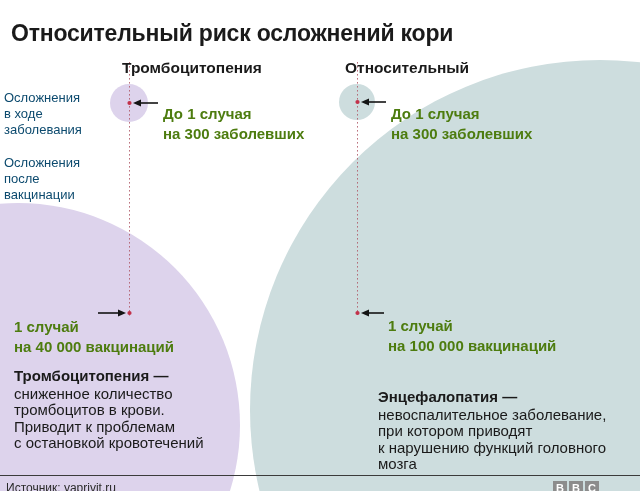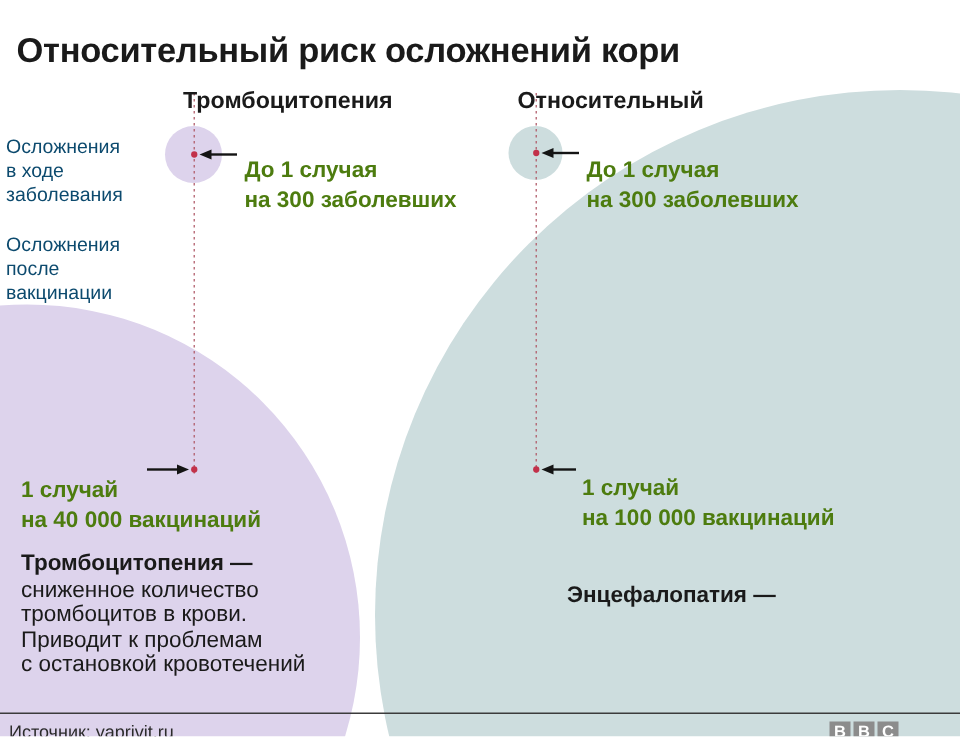--- a/index.html
+++ b/index.html
@@ -201,20 +201,24 @@
     <div class="defn left">
       <span class="term">Тромбоцитопения —</span>
       <span class="body">сниженное количество
 тромбоцитов в крови.
 Приводит к проблемам
 с остановкой кровотечений</span>
     </div>
 
     <div class="defn right">
       <span class="term">Энцефалопатия —</span>
+      <span class="body">невоспалительное заболевание,
+при котором приводят
+к нарушению функций головного
+мозга</span>
     </div>
 
     <div class="footer-rule"></div>
     <div class="source">Источник: yaprivit.ru</div>
     <div class="bbc-logo">
       <span>B</span>
       <span>B</span>
       <span>C</span>
     </div>
 

